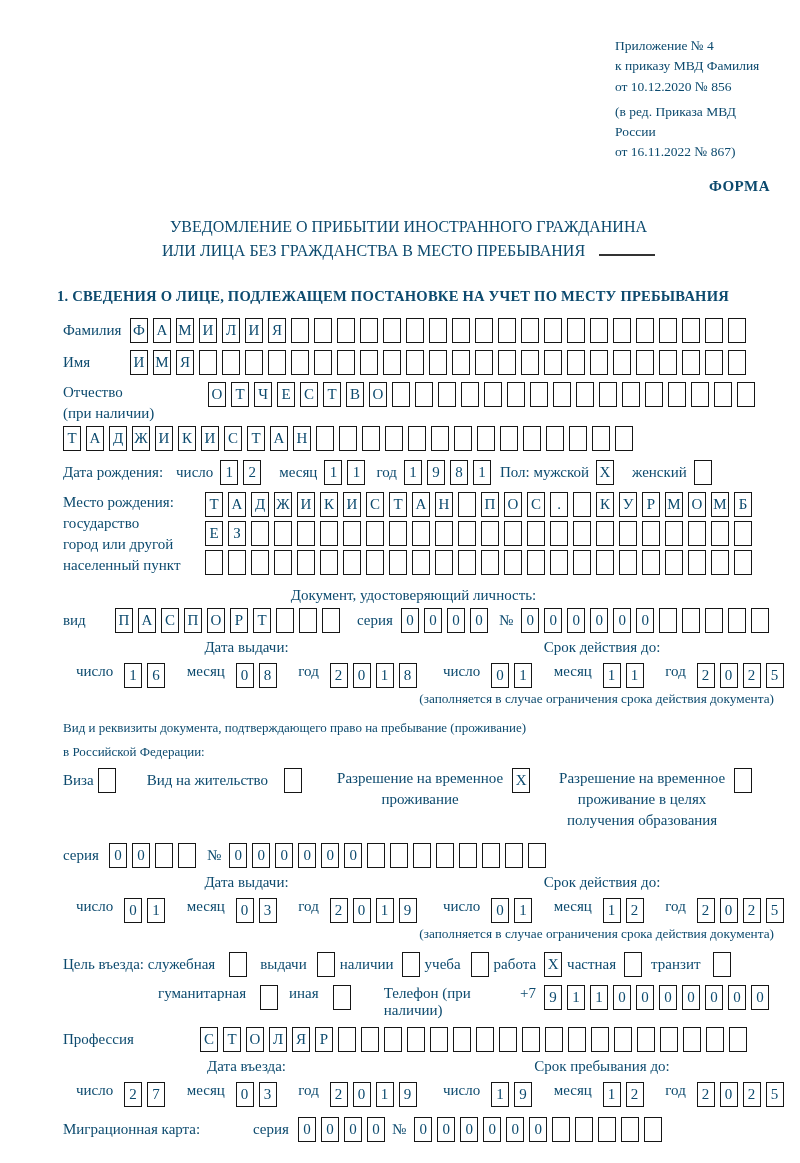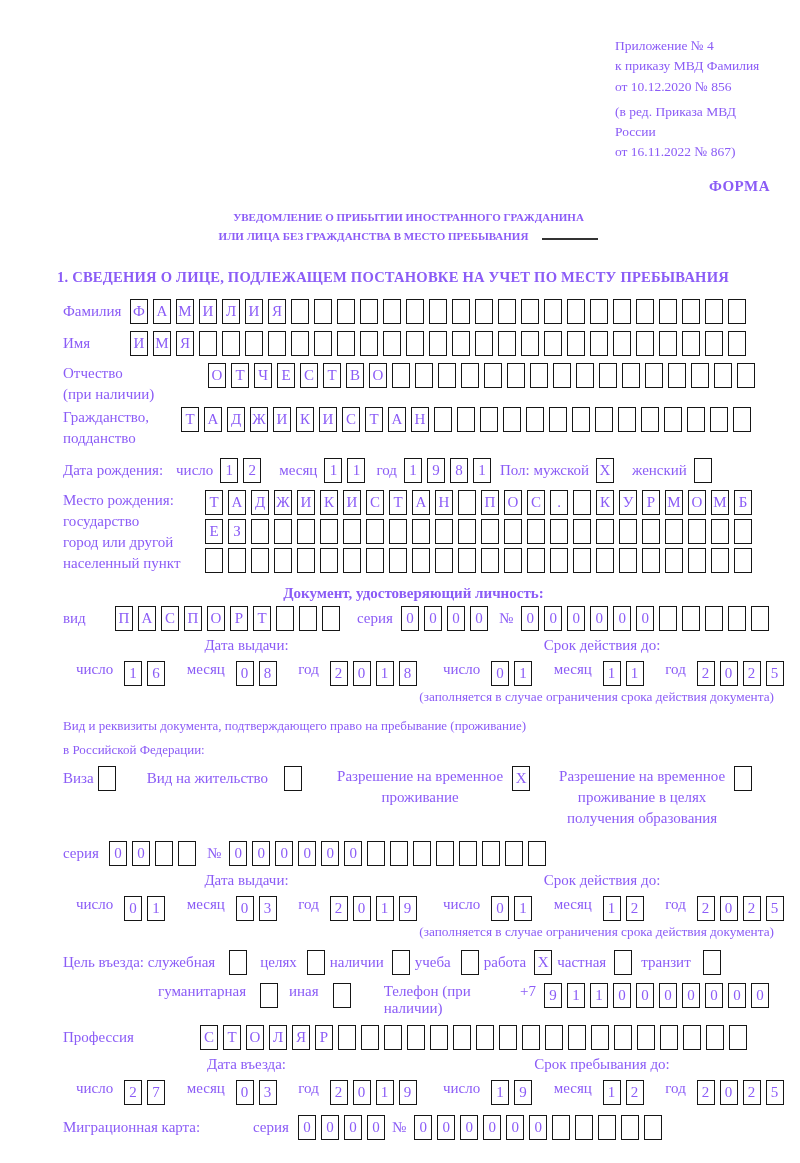--- a/index.html
+++ b/index.html
@@ -1,38 +1,38 @@
 <!DOCTYPE html>
 <html><head>
 <meta charset="utf-8">
 <style>
   *{margin:0;padding:0;box-sizing:border-box}
   html,body{background:#e8e8e8}
-  .page{width:800px;height:1163px;background:#fff;color:#8b5cf6;
+  .page{width:800px;height:1163px;background:#fff;color:#0c4a6e;
         font-family:"Liberation Serif",serif;font-size:15px;
         padding:36px 26px 0 63px;position:relative;overflow:hidden;margin:0 auto}
   
   .cell{display:inline-block;width:18px;height:25px;border:1.7px solid #161616;
         margin-right:5px;text-align:center;line-height:22px;font-size:15px;
         vertical-align:top;background:#fff}
   .boxes{white-space:nowrap;display:inline-block}
   
   .annex{margin-left:552px;font-size:13.5px;line-height:1.5}
   .annex .gap{margin-top:5px}
   .forma{text-align:right;font-weight:bold;font-size:15px;margin-top:15px;padding-right:4px;letter-spacing:.5px}
-  .title{text-align:center;font-weight:bold;font-size:11px;line-height:1.55;margin-top:14px;margin-left:-20px}
+  .title{text-align:center;font-weight:normal;font-size:16px;line-height:1.55;margin-top:20px;margin-left:-20px}
   .title-underline{display:inline-block;width:56px;border-bottom:2.2px solid #333;margin-left:14px;height:14px}
   .sec1{font-weight:bold;font-size:14.6px;margin-top:24px;margin-left:-6px;letter-spacing:.2px}
   
   .row{display:flex;align-items:flex-start;margin-top:7px}
   .lbl{flex-shrink:0;line-height:21px}
   .w67{width:67px}.w118{width:118px}.w137{width:137px}.w140{width:142px}.w145{width:145px}.w178{width:190px}
   .ml-lines div{line-height:21px}
   .stackrows .boxes{display:block;margin-bottom:4px}
-  .center-bold{font-weight:bold;text-align:center;font-size:15px;margin-top:8px;margin-left:-10px}
+  .center-bold{font-weight:normal;text-align:center;font-size:15px;margin-top:8px;margin-left:-10px}
   
   .inlbl{margin:0 8px 0 12px;line-height:25px}
   .first{margin-left:0}
   
   .datepair{display:flex;margin-top:6px}
   .datehalf-l{width:392px}
   .datehalf-r{width:344px}
   .datehead{text-align:center;font-size:15px;margin-bottom:3px}
   .dateline{white-space:nowrap}
   .dlbl{margin:0 7px 0 13px;line-height:25px}
@@ -80,24 +80,20 @@
 
   <div class="row">
     <span class="lbl w145 ml-lines">
       <div>Отчество</div>
       <div>(при наличии)</div>
     </span>
     <span class="boxes"><span class="cell">О</span><span class="cell">Т</span><span class="cell">Ч</span><span class="cell">Е</span><span class="cell">С</span><span class="cell">Т</span><span class="cell">В</span><span class="cell">О</span><span class="cell"></span><span class="cell"></span><span class="cell"></span><span class="cell"></span><span class="cell"></span><span class="cell"></span><span class="cell"></span><span class="cell"></span><span class="cell"></span><span class="cell"></span><span class="cell"></span><span class="cell"></span><span class="cell"></span><span class="cell"></span><span class="cell"></span><span class="cell"></span></span>
   </div>
 
   <div class="row" style="margin-top:2px">
-    <span class="lbl w118 ml-lines">
-      <div>Гражданство,</div>
-      <div>подданство</div>
-    </span>
     <span class="boxes"><span class="cell">Т</span><span class="cell">А</span><span class="cell">Д</span><span class="cell">Ж</span><span class="cell">И</span><span class="cell">К</span><span class="cell">И</span><span class="cell">С</span><span class="cell">Т</span><span class="cell">А</span><span class="cell">Н</span><span class="cell"></span><span class="cell"></span><span class="cell"></span><span class="cell"></span><span class="cell"></span><span class="cell"></span><span class="cell"></span><span class="cell"></span><span class="cell"></span><span class="cell"></span><span class="cell"></span><span class="cell"></span><span class="cell"></span><span class="cell"></span></span>
   </div>
 
   <div class="row" style="margin-top:9px;align-items:center">
     <span class="lbl">Дата рождения:</span>
     <span class="dlbl">число</span>
     <span class="boxes"><span class="cell">1</span><span class="cell">2</span></span>
     <span class="dlbl">месяц</span>
     <span class="boxes"><span class="cell">1</span><span class="cell">1</span></span>
     <span class="dlbl" style="margin-left:6px">год</span>
@@ -211,21 +207,21 @@
         <span class="dlbl">год</span>
         <span class="boxes"><span class="cell">2</span><span class="cell">0</span><span class="cell">2</span><span class="cell">5</span></span>
       </div>
     </div>
   </div>
   <div class="note">(заполняется в случае ограничения срока действия документа)</div>
 
   <div class="row" style="margin-top:10px;align-items:center">
     <span>Цель въезда: служебная</span>
     <span class="boxes" style="margin-left:14px"><span class="cell"></span></span>
-    <span style="margin-left:8px">целях</span>
+    <span style="margin-left:8px">выдачи</span>
     <span class="boxes" style="margin-left:10px"><span class="cell"></span></span>
     <span>наличии</span>
     <span class="boxes" style="margin-left:8px"><span class="cell"></span></span>
     <span>учеба</span>
     <span class="boxes" style="margin-left:10px"><span class="cell"></span></span>
     <span>работа</span>
     <span class="boxes" style="margin-left:8px"><span class="cell">X</span></span>
     <span>частная</span>
     <span class="boxes" style="margin-left:8px"><span class="cell"></span></span>
     <span style="margin-left:4px">транзит</span>

